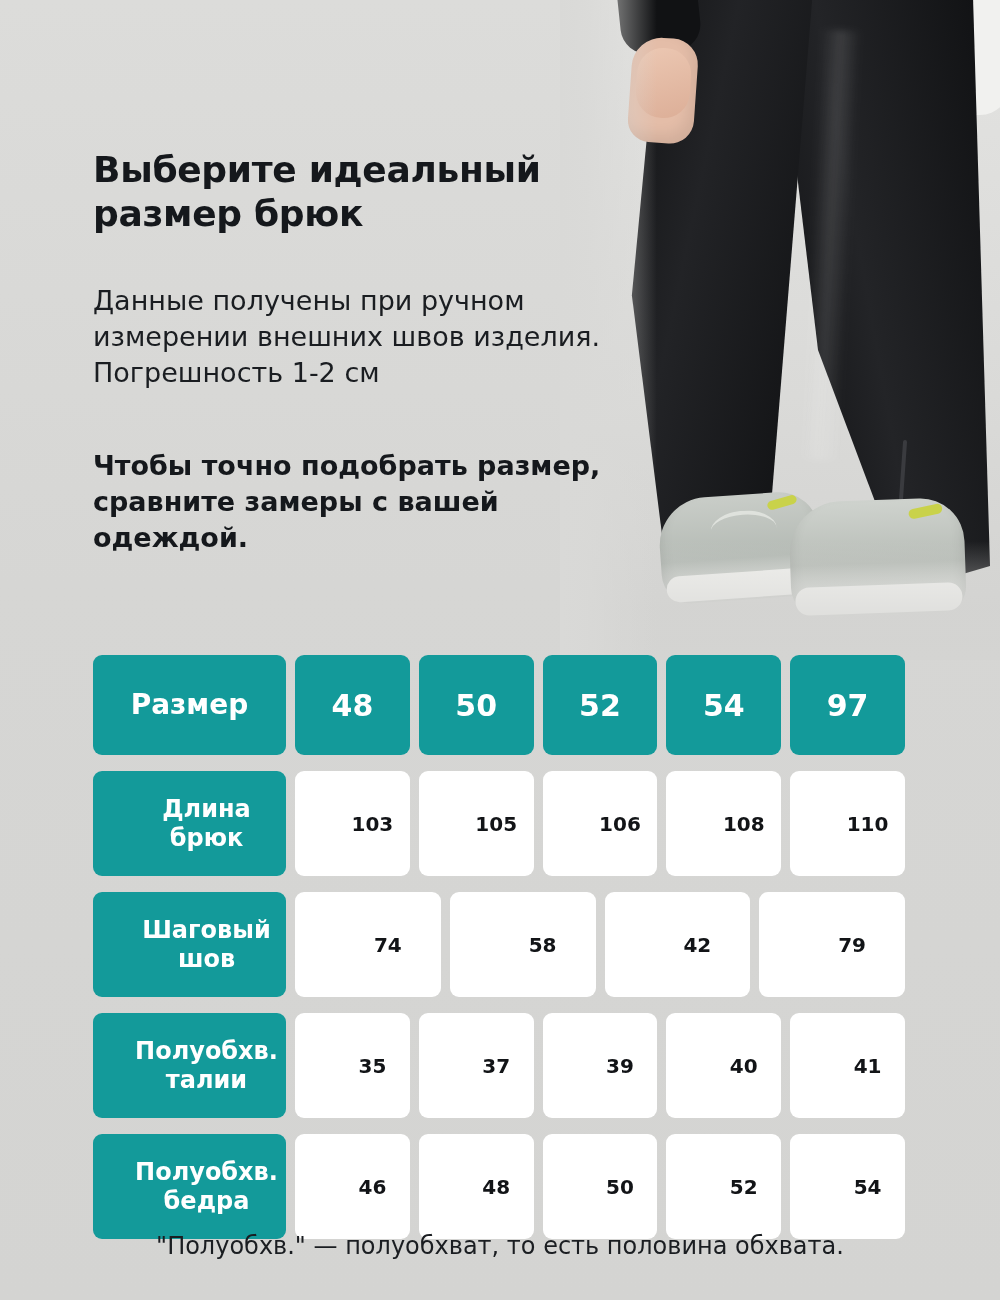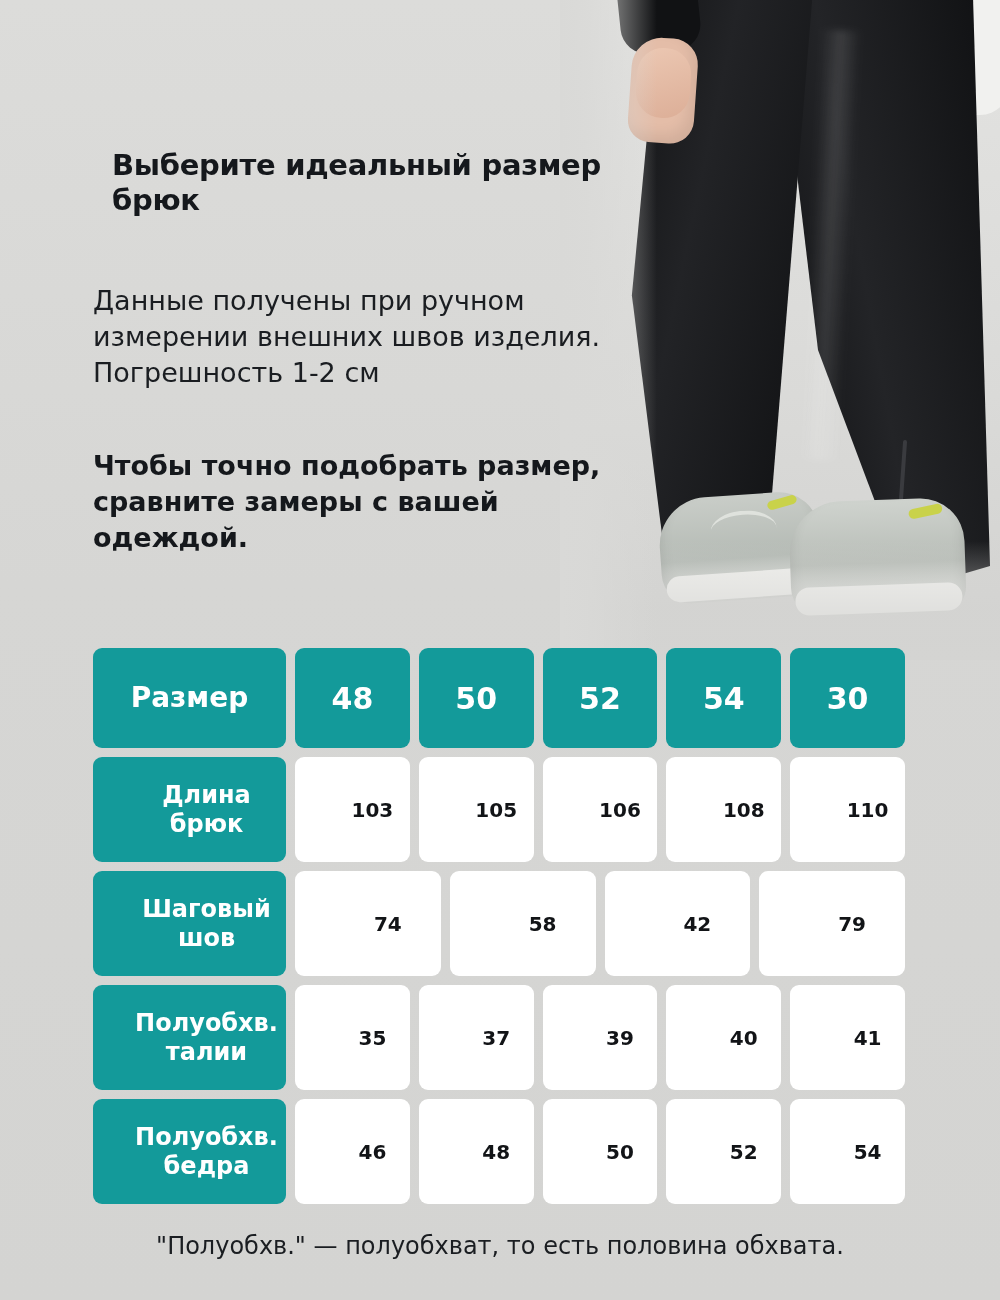--- a/index.html
+++ b/index.html
@@ -208,26 +208,25 @@
       linear-gradient(0deg, rgba(212,212,210,1) 0%, rgba(212,212,210,0) 18%);
     pointer-events: none;
   }
 
   
   .headline {
     position: absolute;
     left: 93px;
     top: 148px;
     width: 540px;
-    font-size: 29px;
+    font-size: 36px;
     line-height: 1.22;
     font-weight: bold;
     color: #15181c;
     letter-spacing: -0.3px;
-    margin-left: 19px;
   }
   .subtext {
     position: absolute;
     left: 93px;
     top: 283px;
     width: 540px;
     font-size: 27px;
     line-height: 1.33;
     color: #1a1d21;
     font-weight: 400;
@@ -257,20 +256,21 @@
     display: flex;
     gap: 9px;
   }
   .cell {
     display: flex;
     align-items: center;
     justify-content: center;
     text-align: center;
     border-radius: 9px;
     box-sizing: border-box;
+    margin-top: 7px;
   }
   .label-cell {
     width: 193px;
     flex: 0 0 193px;
     background: #139a9a;
     color: #ffffff;
     font-weight: bold;
     font-size: 24px;
     line-height: 1.18;
     padding: 4px 6px;
@@ -339,21 +339,21 @@
   <div class="note">Чтобы точно подобрать размер, сравните замеры с вашей одеждой.</div>
 
   <div class="table">
 
     <div class="row head-row">
       <div class="cell label-cell">Размер</div>
       <div class="cell val-cell">48</div>
       <div class="cell val-cell">50</div>
       <div class="cell val-cell">52</div>
       <div class="cell val-cell">54</div>
-      <div class="cell val-cell">30</div>
+      <div class="cell val-cell">97</div>
     </div>
 
     <div class="row body-row">
       <div class="cell label-cell">Длина брюк</div>
       <div class="cell val-cell">103</div>
       <div class="cell val-cell">105</div>
       <div class="cell val-cell">106</div>
       <div class="cell val-cell">108</div>
       <div class="cell val-cell">110</div>
     </div>

